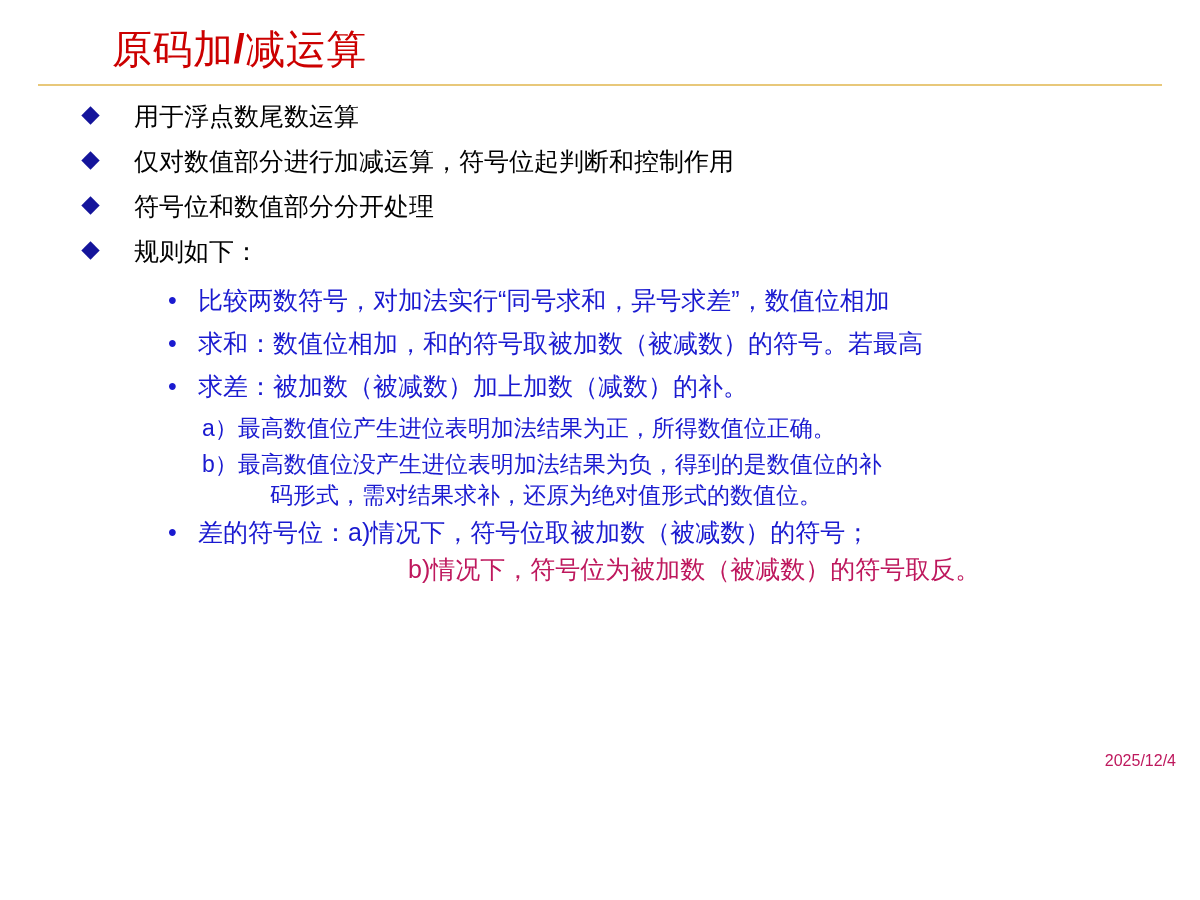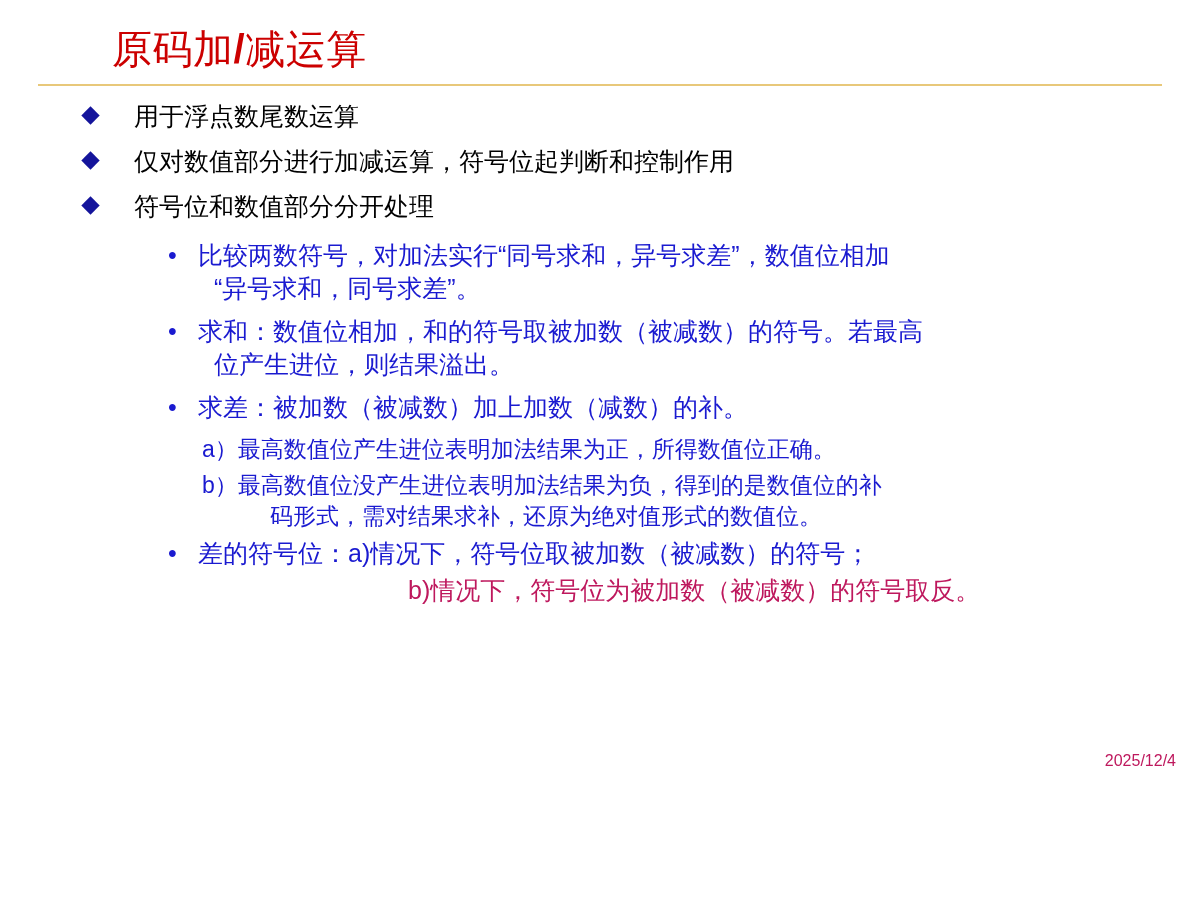--- a/index.html
+++ b/index.html
@@ -140,31 +140,33 @@
     <div class="l1">
       <span class="marker"></span>
       <span>仅对数值部分进行加减运算，符号位起判断和控制作用</span>
     </div>
 
     <div class="l1">
       <span class="marker"></span>
       <span>符号位和数值部分分开处理</span>
     </div>
 
+    <div class="l1">
+      <span class="marker"></span>
+      <span>规则如下：</span>
+    </div>
 
     <div class="l2">
       <span class="marker">•</span>
       <span>比较两数符号，对加法实行“同号求和，异号求差”，数值位相加</span>
-      <span class="indent2">“异号求和，同号求差”。</span>
     </div>
 
     <div class="l2">
       <span class="marker">•</span>
       <span>求和：数值位相加，和的符号取被加数（被减数）的符号。若最高</span>
-      <span class="indent2">位产生进位，则结果溢出。</span>
     </div>
 
     <div class="l2">
       <span class="marker">•</span>
       <span>求差：被加数（被减数）加上加数（减数）的补。</span>
     </div>
 
     <div class="l3">
       <span>a）最高数值位产生进位表明加法结果为正，所得数值位正确。</span>
     </div>

